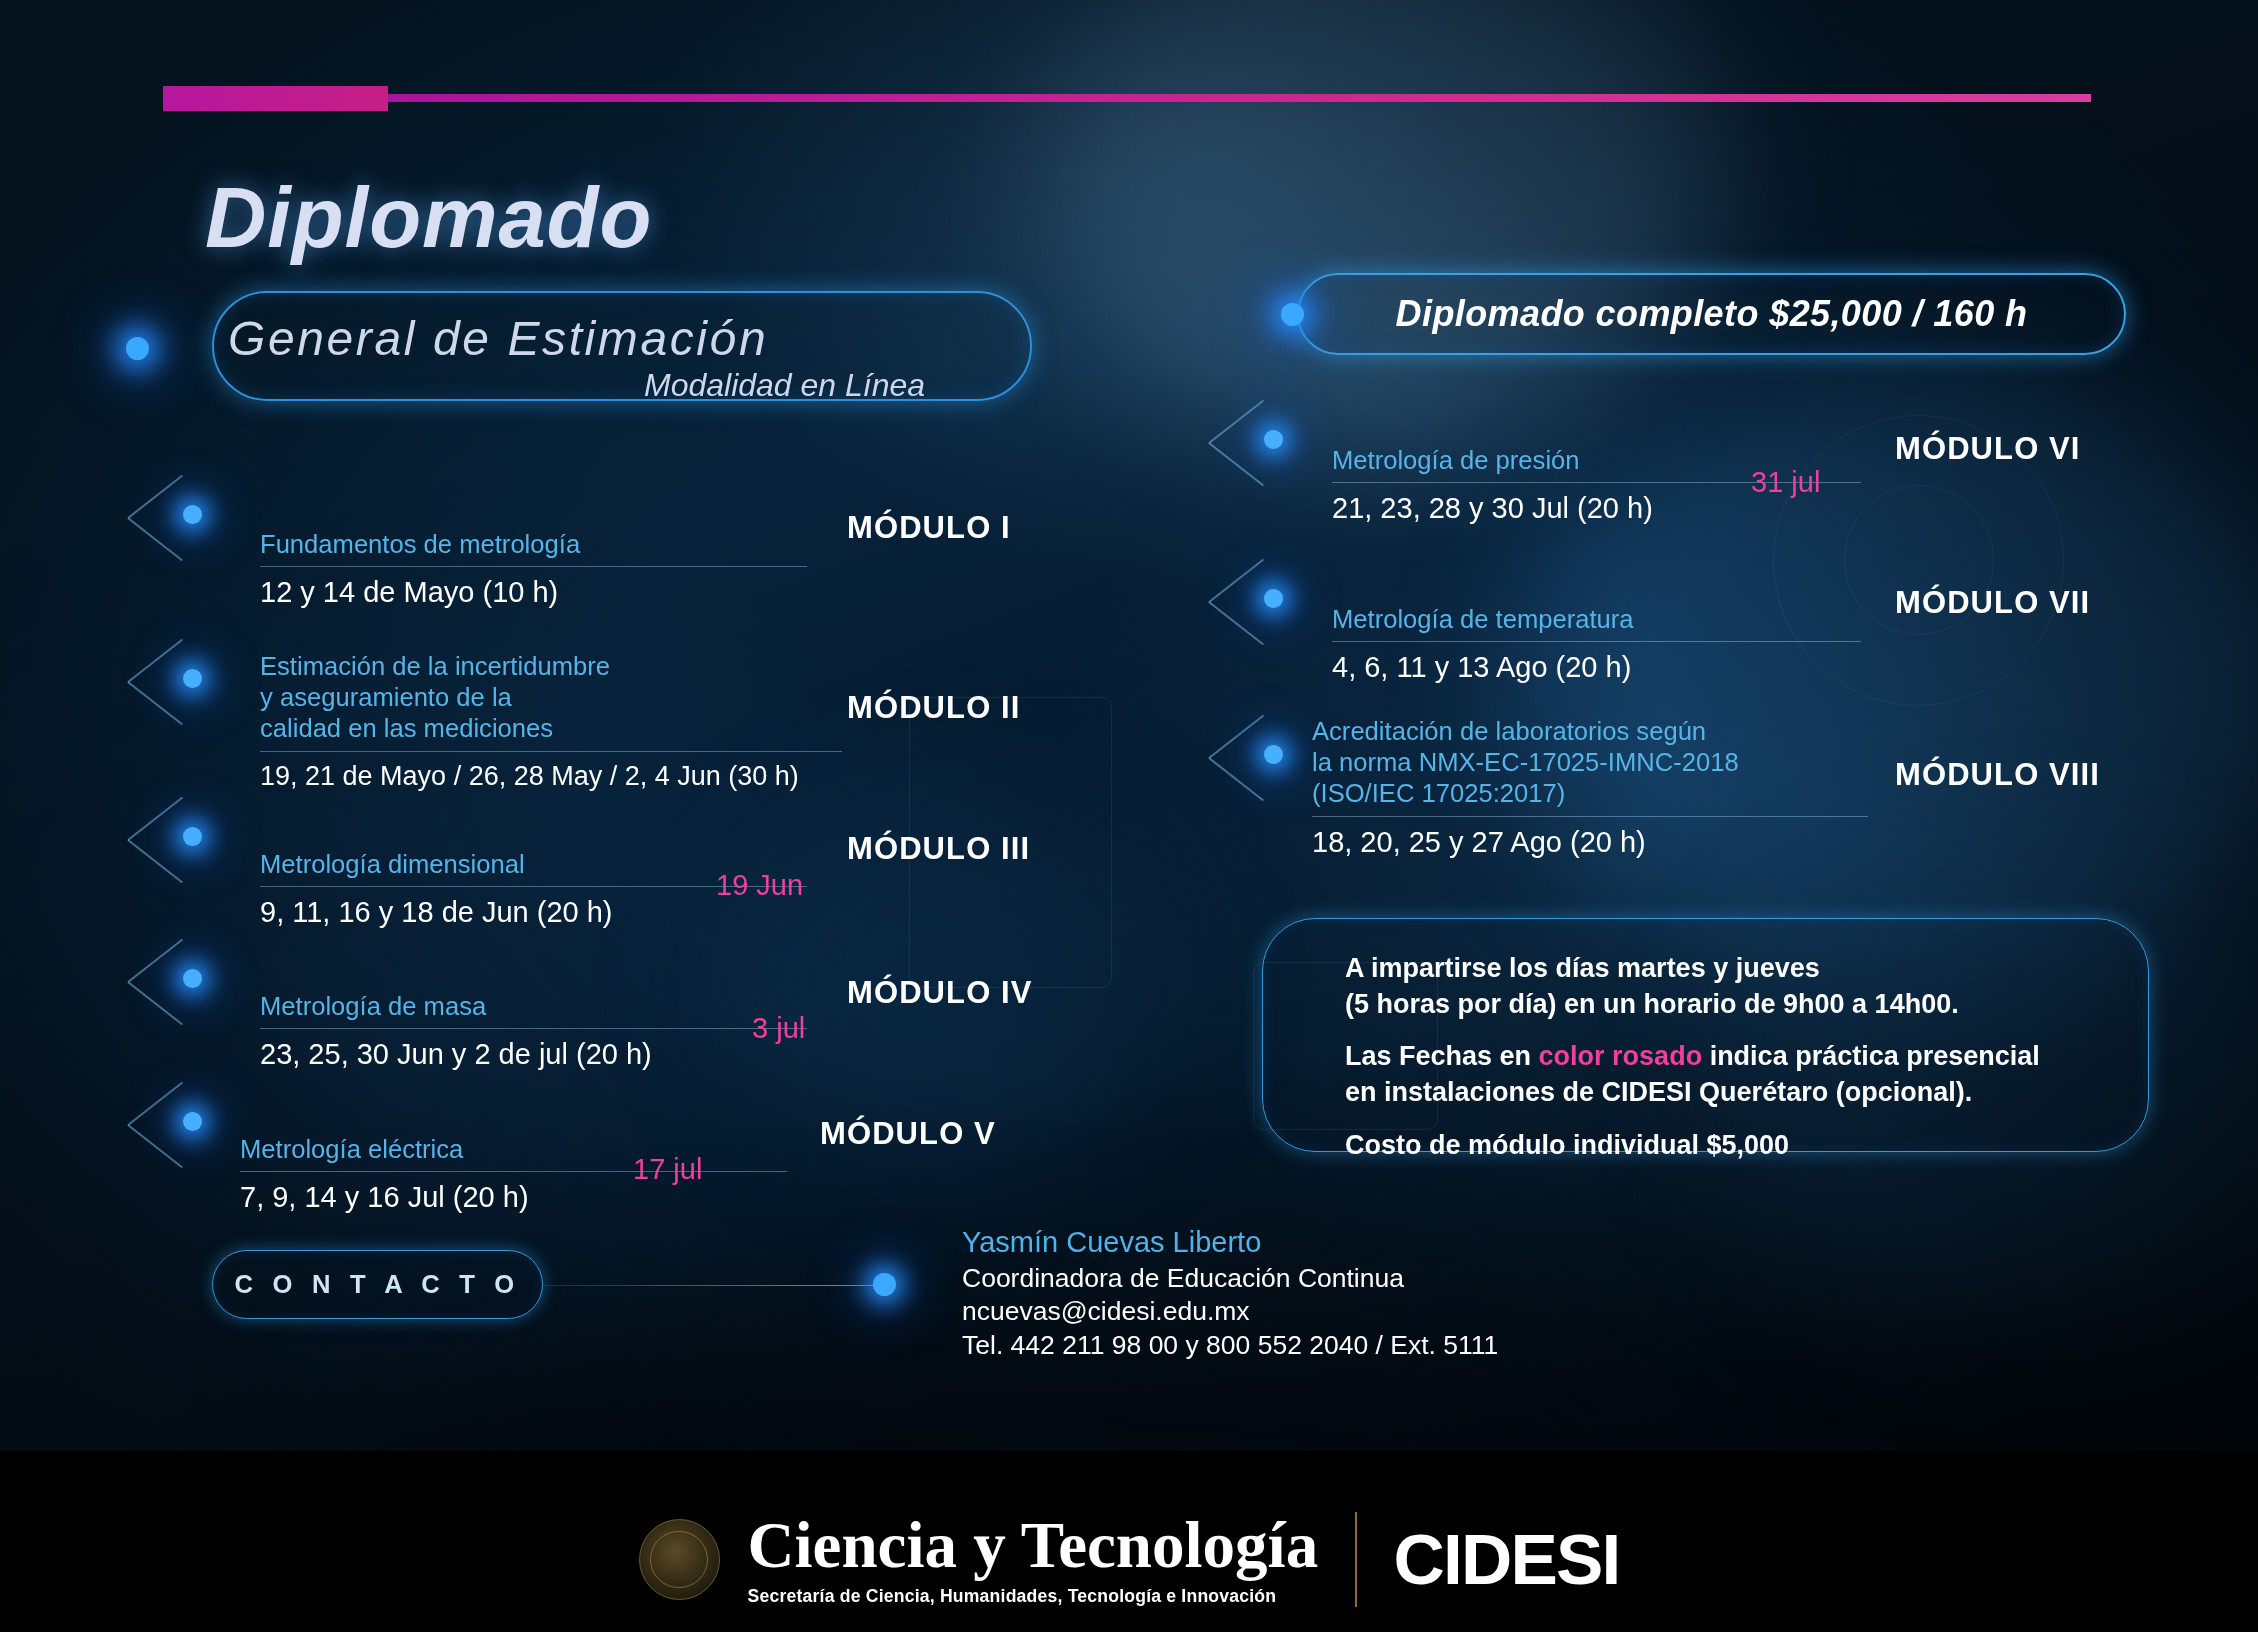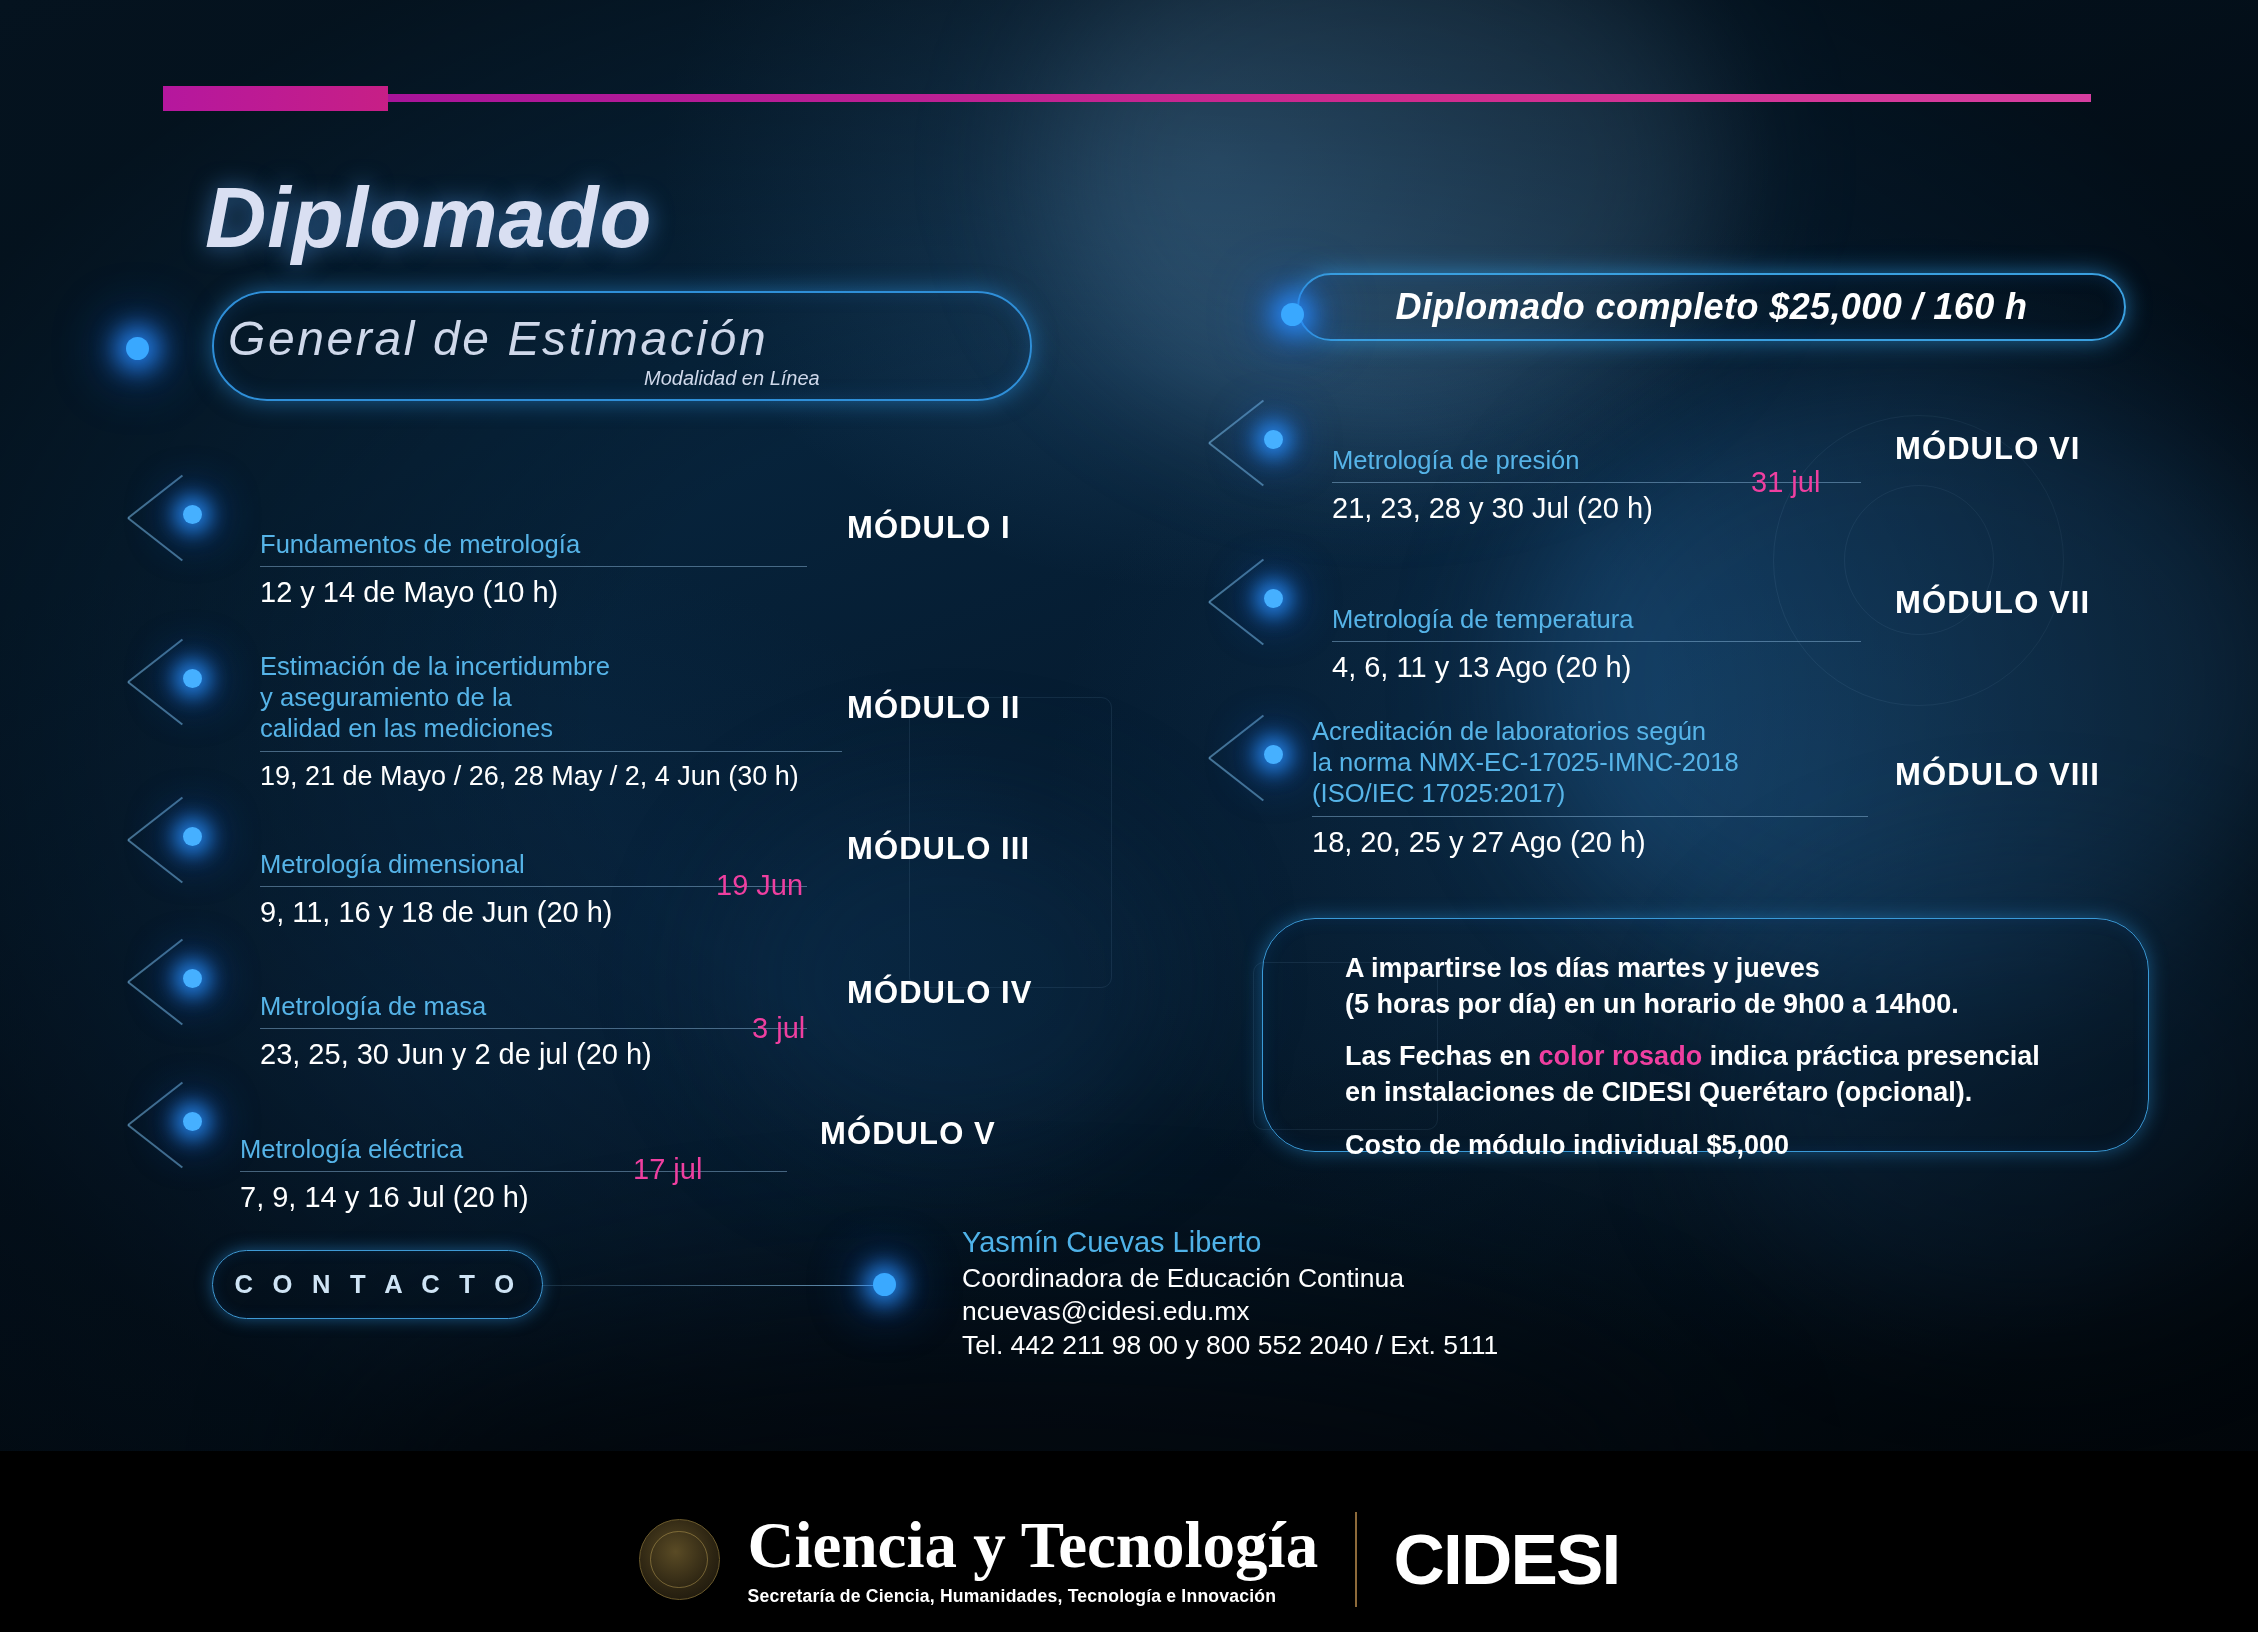--- a/index.html
+++ b/index.html
@@ -77,21 +77,21 @@
     box-shadow: 0 0 23px rgba(45,150,230,0.55), inset 0 0 19.4px rgba(30,110,190,0.25);
   }
   .title-sub {
     position: absolute; left: 228px; top: 311px;
     font-size: 48px; font-style: italic; font-weight: normal;
     color: #cfd8ea;
     letter-spacing: 2.6px;
   }
   .title-mod {
     position: absolute; left: 644px; top: 367px;
-    font-size: 20px; font-style: italic;
+    font-size: 32px; font-style: italic;
     color: #cfd8ea;
   }
   .dot-glow {
     position: absolute; width: 23px; height: 23px; border-radius: 50%;
     background: #39a8ff;
     box-shadow: 0 0 25px 10.6px rgba(40,140,255,0.85), 0 0 53px 21px rgba(20,90,200,0.45);
   }
 
   
   .module {
@@ -136,21 +136,21 @@
   }
   .marker .l1 { width: 69px; left: 0; top: 41px; transform: rotate(-38deg); transform-origin: left center; }
   .marker .l2 { width: 69px; left: 0; top: 41px; transform: rotate(38deg); transform-origin: left center; }
   .marker .mdot {
     position: absolute; left: 55px; top: 29px; width: 19.4px; height: 19.4px; border-radius: 50%;
     background: #46b0ff; box-shadow: 0 0 19.4px 8.8px rgba(40,145,255,0.8), 0 0 42px 17.6px rgba(20,90,200,0.4);
   }
 
   
   .price-pill {
-    position: absolute; left: 1297px; top: 273px; width: 829px; height: 68px;
+    position: absolute; left: 1297px; top: 273px; width: 829px; height: 82px;
     border: 2.6px solid #3aa0e0;
     border-radius: 44px;
     box-shadow: 0 0 23px rgba(50,160,235,0.6), inset 0 0 17.6px rgba(25,100,180,0.28);
     display: flex; align-items: center; justify-content: center;
   }
   .price-text {
     color: #ffffff; font-size: 36px; font-weight: bold; font-style: italic; letter-spacing: 0.4px;
   }
 
   

